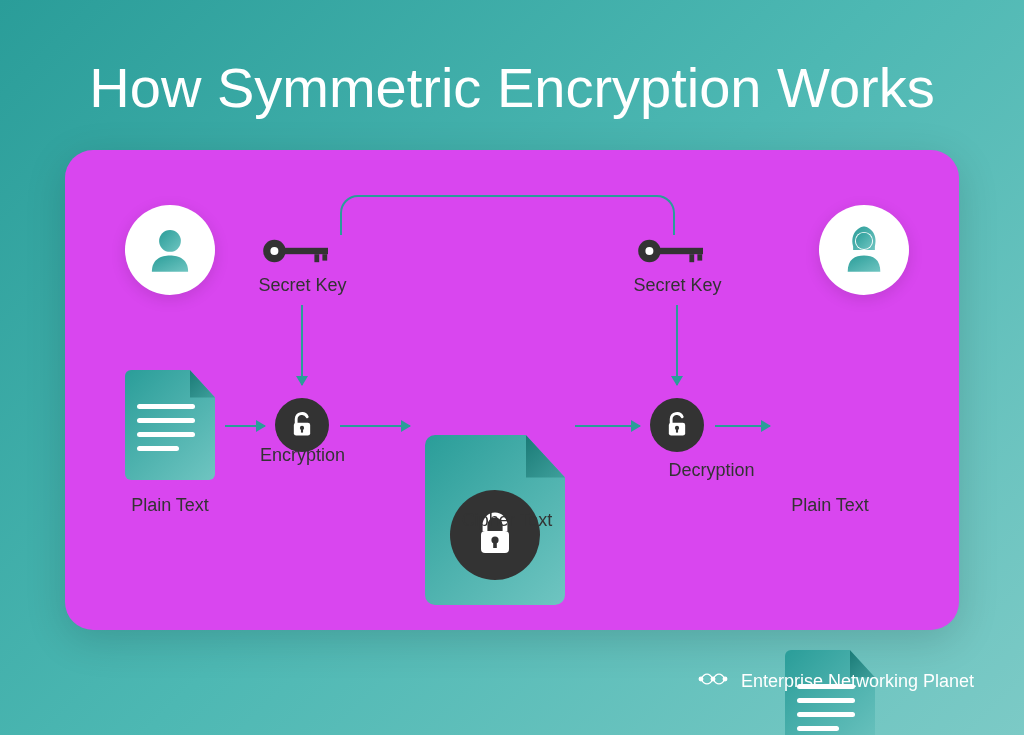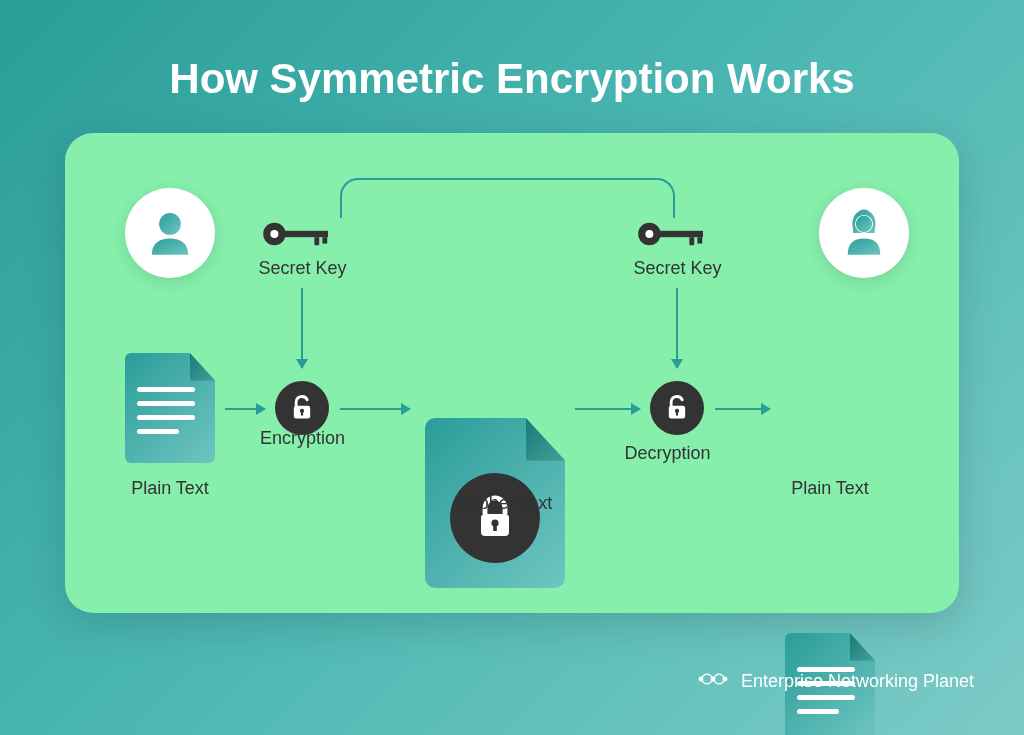--- a/index.html
+++ b/index.html
@@ -6,28 +6,28 @@
   body {
     width: 1024px;
     height: 735px;
     background: linear-gradient(135deg, #2a9d99 0%, #4db8b3 50%, #7ccac6 100%);
     font-family: -apple-system, BlinkMacSystemFont, "Segoe UI", Arial, sans-serif;
     position: relative;
     overflow: hidden;
   }
   .title {
     color: #fff;
-    font-size: 42px;
-    font-weight: 700;
+    font-size: 56px;
+    font-weight: 400;
     text-align: center;
     padding-top: 55px;
     padding-bottom: 30px;
   }
   .card {
-    background: #86efac;
+    background: #d946ef;
     border-radius: 28px;
     margin: 0 65px;
     height: 480px;
     position: relative;
     box-shadow: 0 10px 40px rgba(0,0,0,0.15);
   }
   .footer {
     position: absolute;
     right: 50px;
     bottom: 40px;
@@ -218,21 +218,21 @@
   <div class="abs label" style="left:382px; top:360px; width:120px;">Cipher Text</div>
 
   <div class="abs lock-badge" style="left:585px; top:248px;">
     <svg viewBox="0 0 24 24" width="28" height="28">
       <path d="M7 10 V7 a5 5 0 0 1 9.5 -2" stroke="#fff" stroke-width="2.4" fill="none" stroke-linecap="round"></path>
       <rect x="5" y="10" width="14" height="11" rx="2" fill="#fff"></rect>
       <circle cx="12" cy="14.5" r="1.8" fill="#333"></circle>
       <rect x="11.1" y="15" width="1.8" height="3.5" fill="#333"></rect>
     </svg>
   </div>
-  <div class="abs label" style="left:555px; top:310px; width:95px;">Decryption</div>
+  <div class="abs label" style="left:599px; top:310px; width:95px;">Decryption</div>
 
   <div class="abs doc doc-small" style="left:720px; top:220px;">
     <div class="doc-body"></div>
     <div class="doc-fold"></div>
     <div class="doc-line l1"></div>
     <div class="doc-line l2"></div>
     <div class="doc-line l3"></div>
     <div class="doc-line l4"></div>
   </div>
   <div class="abs label" style="left:710px; top:345px; width:110px;">Plain Text</div>

